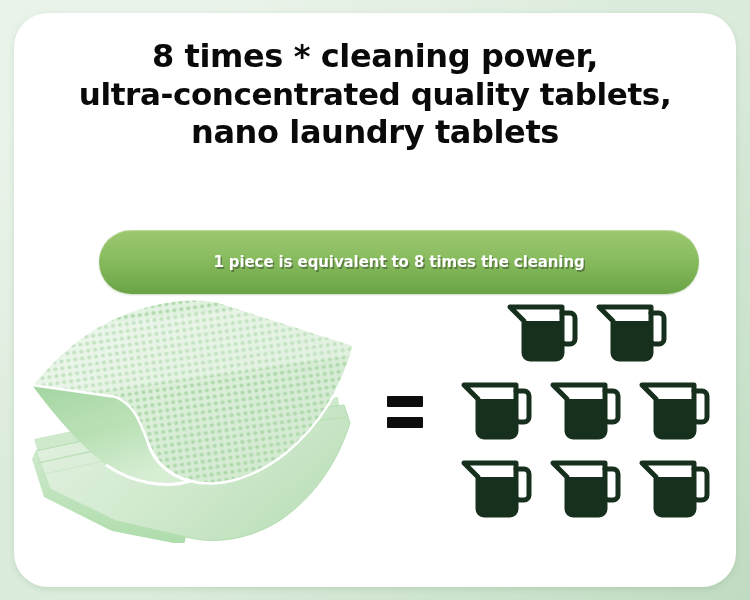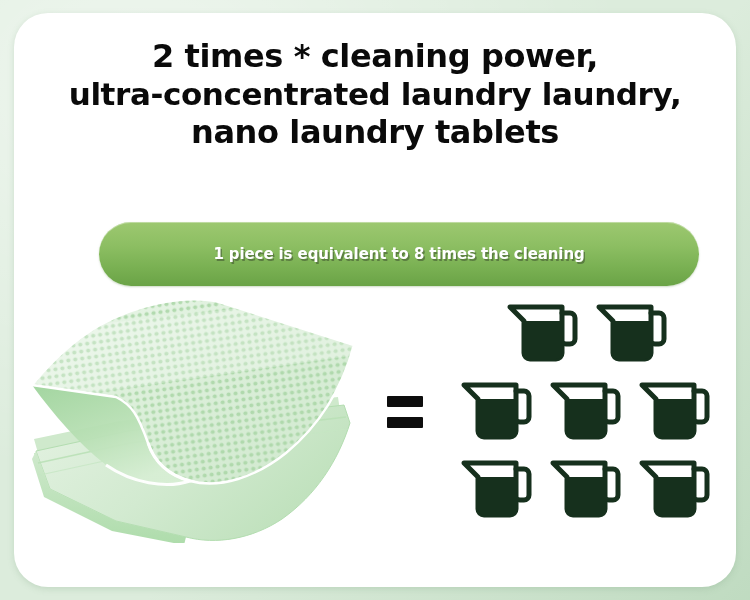--- a/index.html
+++ b/index.html
@@ -61,21 +61,21 @@
   }
   #headline .hl-line { display: block; white-space: nowrap; }
   #headline .hl-1 { font-size: 32px; }
   #headline .hl-2 { font-size: 31px; }
   #headline .hl-3 { font-size: 32px; }
 
   
   #banner {
     position: absolute;
     left: 85px;
-    top: 209px;
+    top: 217px;
     width: 600px;
     height: 64px;
     border-radius: 34px;
     background: linear-gradient(180deg, #9dc870 0%, #8cbe62 38%, #79b052 72%, #6aa346 100%);
     box-shadow: inset 0 1px 0 rgba(255,255,255,0.35),
                 0 1px 2px rgba(110,150,90,0.35);
     display: flex;
     align-items: center;
     justify-content: center;
     z-index: 3;
@@ -163,22 +163,22 @@
   }
 </style>
 </head>
 <body>
 
 <div id="page">
 
   <div id="card">
 
     <div id="headline">
-      <span class="hl-line hl-1">2 times * cleaning power,</span>
-      <span class="hl-line hl-2">ultra-concentrated laundry laundry,</span>
+      <span class="hl-line hl-1">8 times * cleaning power,</span>
+      <span class="hl-line hl-2">ultra-concentrated quality tablets,</span>
       <span class="hl-line hl-3">nano laundry tablets</span>
     </div>
 
     <div id="banner">
       <div id="banner-text">
         <span class="bn-line">1 piece is equivalent to 8 times the cleaning</span>
       </div>
     </div>
 
     <div id="content">

